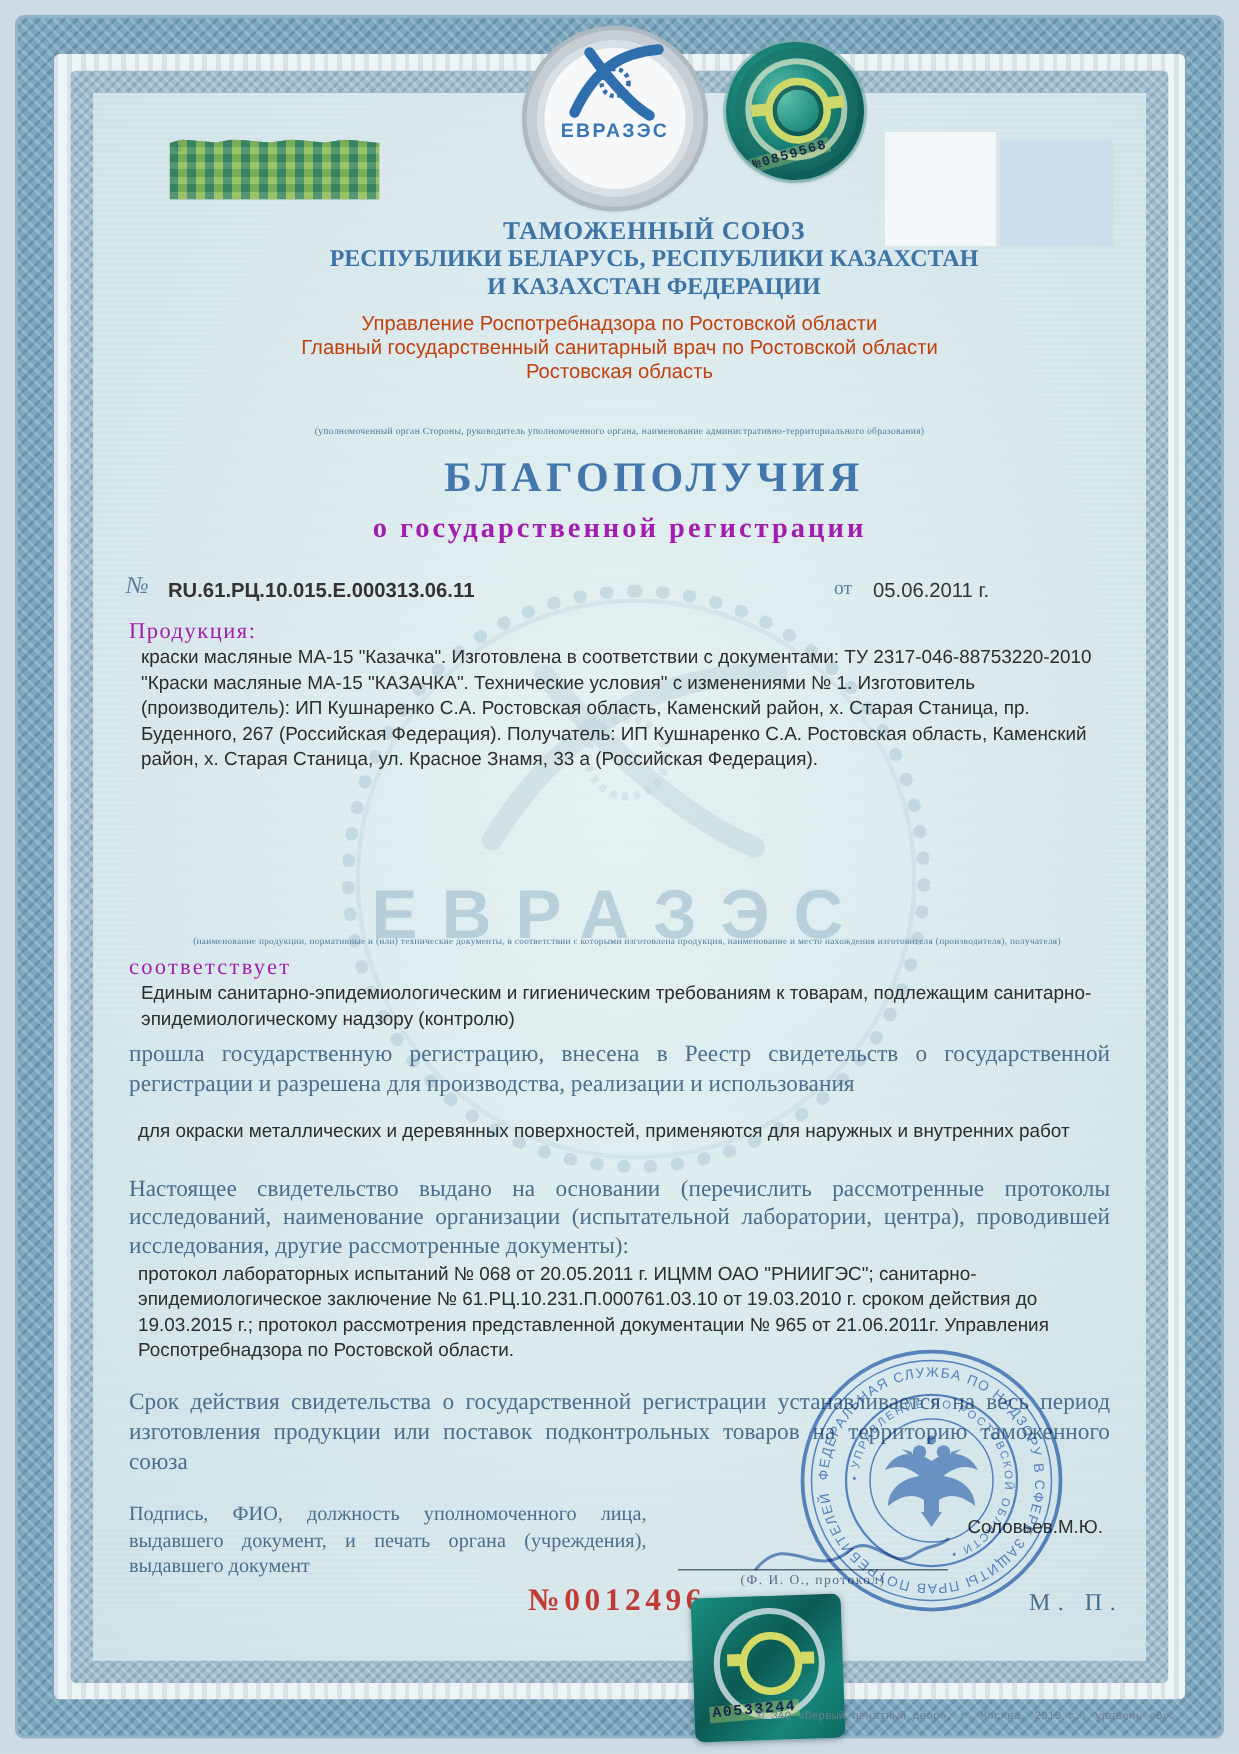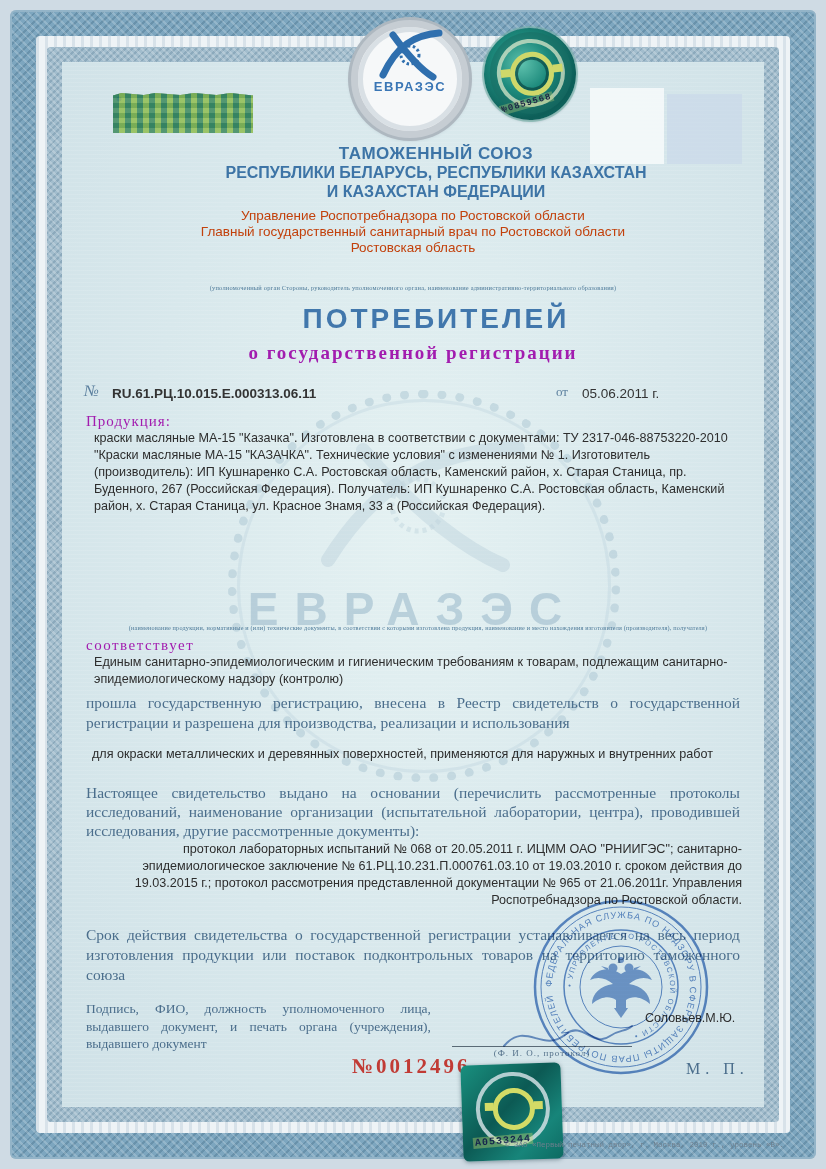--- a/index.html
+++ b/index.html
@@ -81,21 +81,21 @@
       repeating-linear-gradient(90deg,rgba(30,120,110,.55) 0 6px,rgba(160,200,90,.5) 6px 12px),
       repeating-linear-gradient(0deg,rgba(230,240,160,.35) 0 5px,rgba(40,110,60,.35) 5px 10px),
       radial-gradient(circle at 6px 6px,rgba(20,90,120,.6) 2px,transparent 3px);
     box-shadow:0 1px 2px rgba(60,90,70,.5);
     clip-path:polygon(0 6%,6% 0,22% 5%,30% 0,48% 5%,58% 0,74% 5%,84% 0,100% 6%,100% 100%,0 100%);}
 
   .patch1{left:590px;top:88px;width:74px;height:76px;background:rgba(250,252,253,.78);}
   .patch2{left:667px;top:94px;width:75px;height:70px;background:rgba(198,213,233,.55);}
 
   
-  .h-serif-bold{font-family:Liberation Sans, sans-serif;font-weight:bold;color:#3d74a6;margin-left:46px;}
+  .h-serif-bold{font-family:Liberation Serif, serif;font-weight:bold;color:#3d74a6;margin-left:46px;}
   .hdr1{top:144px;font-size:17px;letter-spacing:.5px;}
   .hdr2{top:164px;font-size:16px;}
   .hdr3{top:183px;font-size:16px;}
   .auth{font-family:"Liberation Sans",sans-serif;color:#c2410c;font-size:13.5px;}
   .auth1{top:208px;} .auth2{top:224px;} .auth3{top:240px;}
   .note{font-size:6.4px;color:#4e7a99;letter-spacing:.2px;}
   .note1{top:284px;left:90px;right:90px;text-align:center;}
   .title-main{top:303px;font-size:28px;letter-spacing:3px;color:#4177ac;}
   .title-sub{top:342px;font-size:19px;letter-spacing:2px;color:#45749f;font-weight:bold;}
 
@@ -110,21 +110,21 @@
   .prod-text{left:94px;top:430px;width:650px;}
   .note2{top:624px;left:78px;right:68px;text-align:center;font-size:6.2px;}
   .sootv{left:86px;top:637px;font-size:15px;letter-spacing:1.5px;}
   .compl-text{left:94px;top:654px;width:644px;}
 
   .para-serif{font-family:"Liberation Serif",serif;font-size:15.5px;color:#4b6e8c;
     text-align:justify;line-height:1.28;}
   .reg-para{left:86px;top:693px;width:654px;}
   .usage-text{left:92px;top:746px;width:654px;}
   .basis-para{left:86px;top:784px;width:654px;line-height:1.22;}
-  .docs-text{left:92px;top:841px;width:650px;text-align:right;}
+  .docs-text{left:92px;top:841px;width:650px;}
   .valid-para{left:86px;top:925px;width:654px;}
 
   .sig-label{left:86px;top:1000px;width:345px;font-size:13.5px;line-height:1.3;text-align:justify;}
   .sig-name{left:645px;top:1011px;font-family:"Liberation Sans",sans-serif;font-size:12.5px;color:#2d2d2d;}
   .sig-line{left:452px;top:1046px;width:180px;border-top:1.3px solid #5a6a76;}
   .sig-note{left:452px;top:1048px;width:180px;text-align:center;font-size:9px;color:#55718a;letter-spacing:1px;}
   .mp{left:686px;top:1060px;font-size:16px;color:#4b6e8c;letter-spacing:5px;}
   .serial{left:352px;top:1054px;font-size:21px;font-weight:bold;color:#c13b35;letter-spacing:3px;
     font-family:"Liberation Serif",serif;}
   .printer{right:42px;top:1141px;font-family:Liberation Mono, monospace;font-size:7.5px;color:#6e7f8d;}
@@ -173,21 +173,21 @@
   <div class="abs patch2"></div>
 
   <div class="abs ctr h-serif-bold hdr1">ТАМОЖЕННЫЙ СОЮЗ</div>
   <div class="abs ctr h-serif-bold hdr2">РЕСПУБЛИКИ БЕЛАРУСЬ, РЕСПУБЛИКИ КАЗАХСТАН</div>
   <div class="abs ctr h-serif-bold hdr3">И КАЗАХСТАН ФЕДЕРАЦИИ</div>
   <div class="abs ctr auth auth1">Управление Роспотребнадзора по Ростовской области</div>
   <div class="abs ctr auth auth2">Главный государственный санитарный врач по Ростовской области</div>
   <div class="abs ctr auth auth3">Ростовская область</div>
   <div class="abs note note1">(уполномоченный орган Стороны, руководитель уполномоченного органа, наименование административно-территориального образования)</div>
 
-  <div class="abs ctr h-serif-bold title-main">ПОТРЕБИТЕЛЕЙ</div>
+  <div class="abs ctr h-serif-bold title-main">БЛАГОПОЛУЧИЯ</div>
   <div class="abs ctr title-sub lbl-blue">о государственной регистрации</div>
 
   <div class="abs no-sign">№</div>
   <div class="abs no-value">RU.61.РЦ.10.015.Е.000313.06.11</div>
   <div class="abs ot-lbl lbl-blue">от</div>
   <div class="abs ot-date">05.06.2011 г.</div>
 
   <div class="abs prod-lbl lbl-blue">Продукция:</div>
   <div class="abs body-sans prod-text">краски масляные МА-15 "Казачка". Изготовлена в соответствии с документами: ТУ 2317-046-88753220-2010 "Краски масляные МА-15 "КАЗАЧКА". Технические условия" с изменениями № 1. Изготовитель (производитель): ИП Кушнаренко С.А. Ростовская область, Каменский район, х. Старая Станица, пр. Буденного, 267 (Российская Федерация).  Получатель: ИП Кушнаренко С.А. Ростовская область, Каменский район, х. Старая Станица, ул. Красное Знамя, 33 а (Российская Федерация).</div>
   <div class="abs note note2">(наименование продукции, нормативные и (или) технические документы, в соответствии с которыми изготовлена продукция, наименование и место нахождения изготовителя (производителя), получателя)</div>

